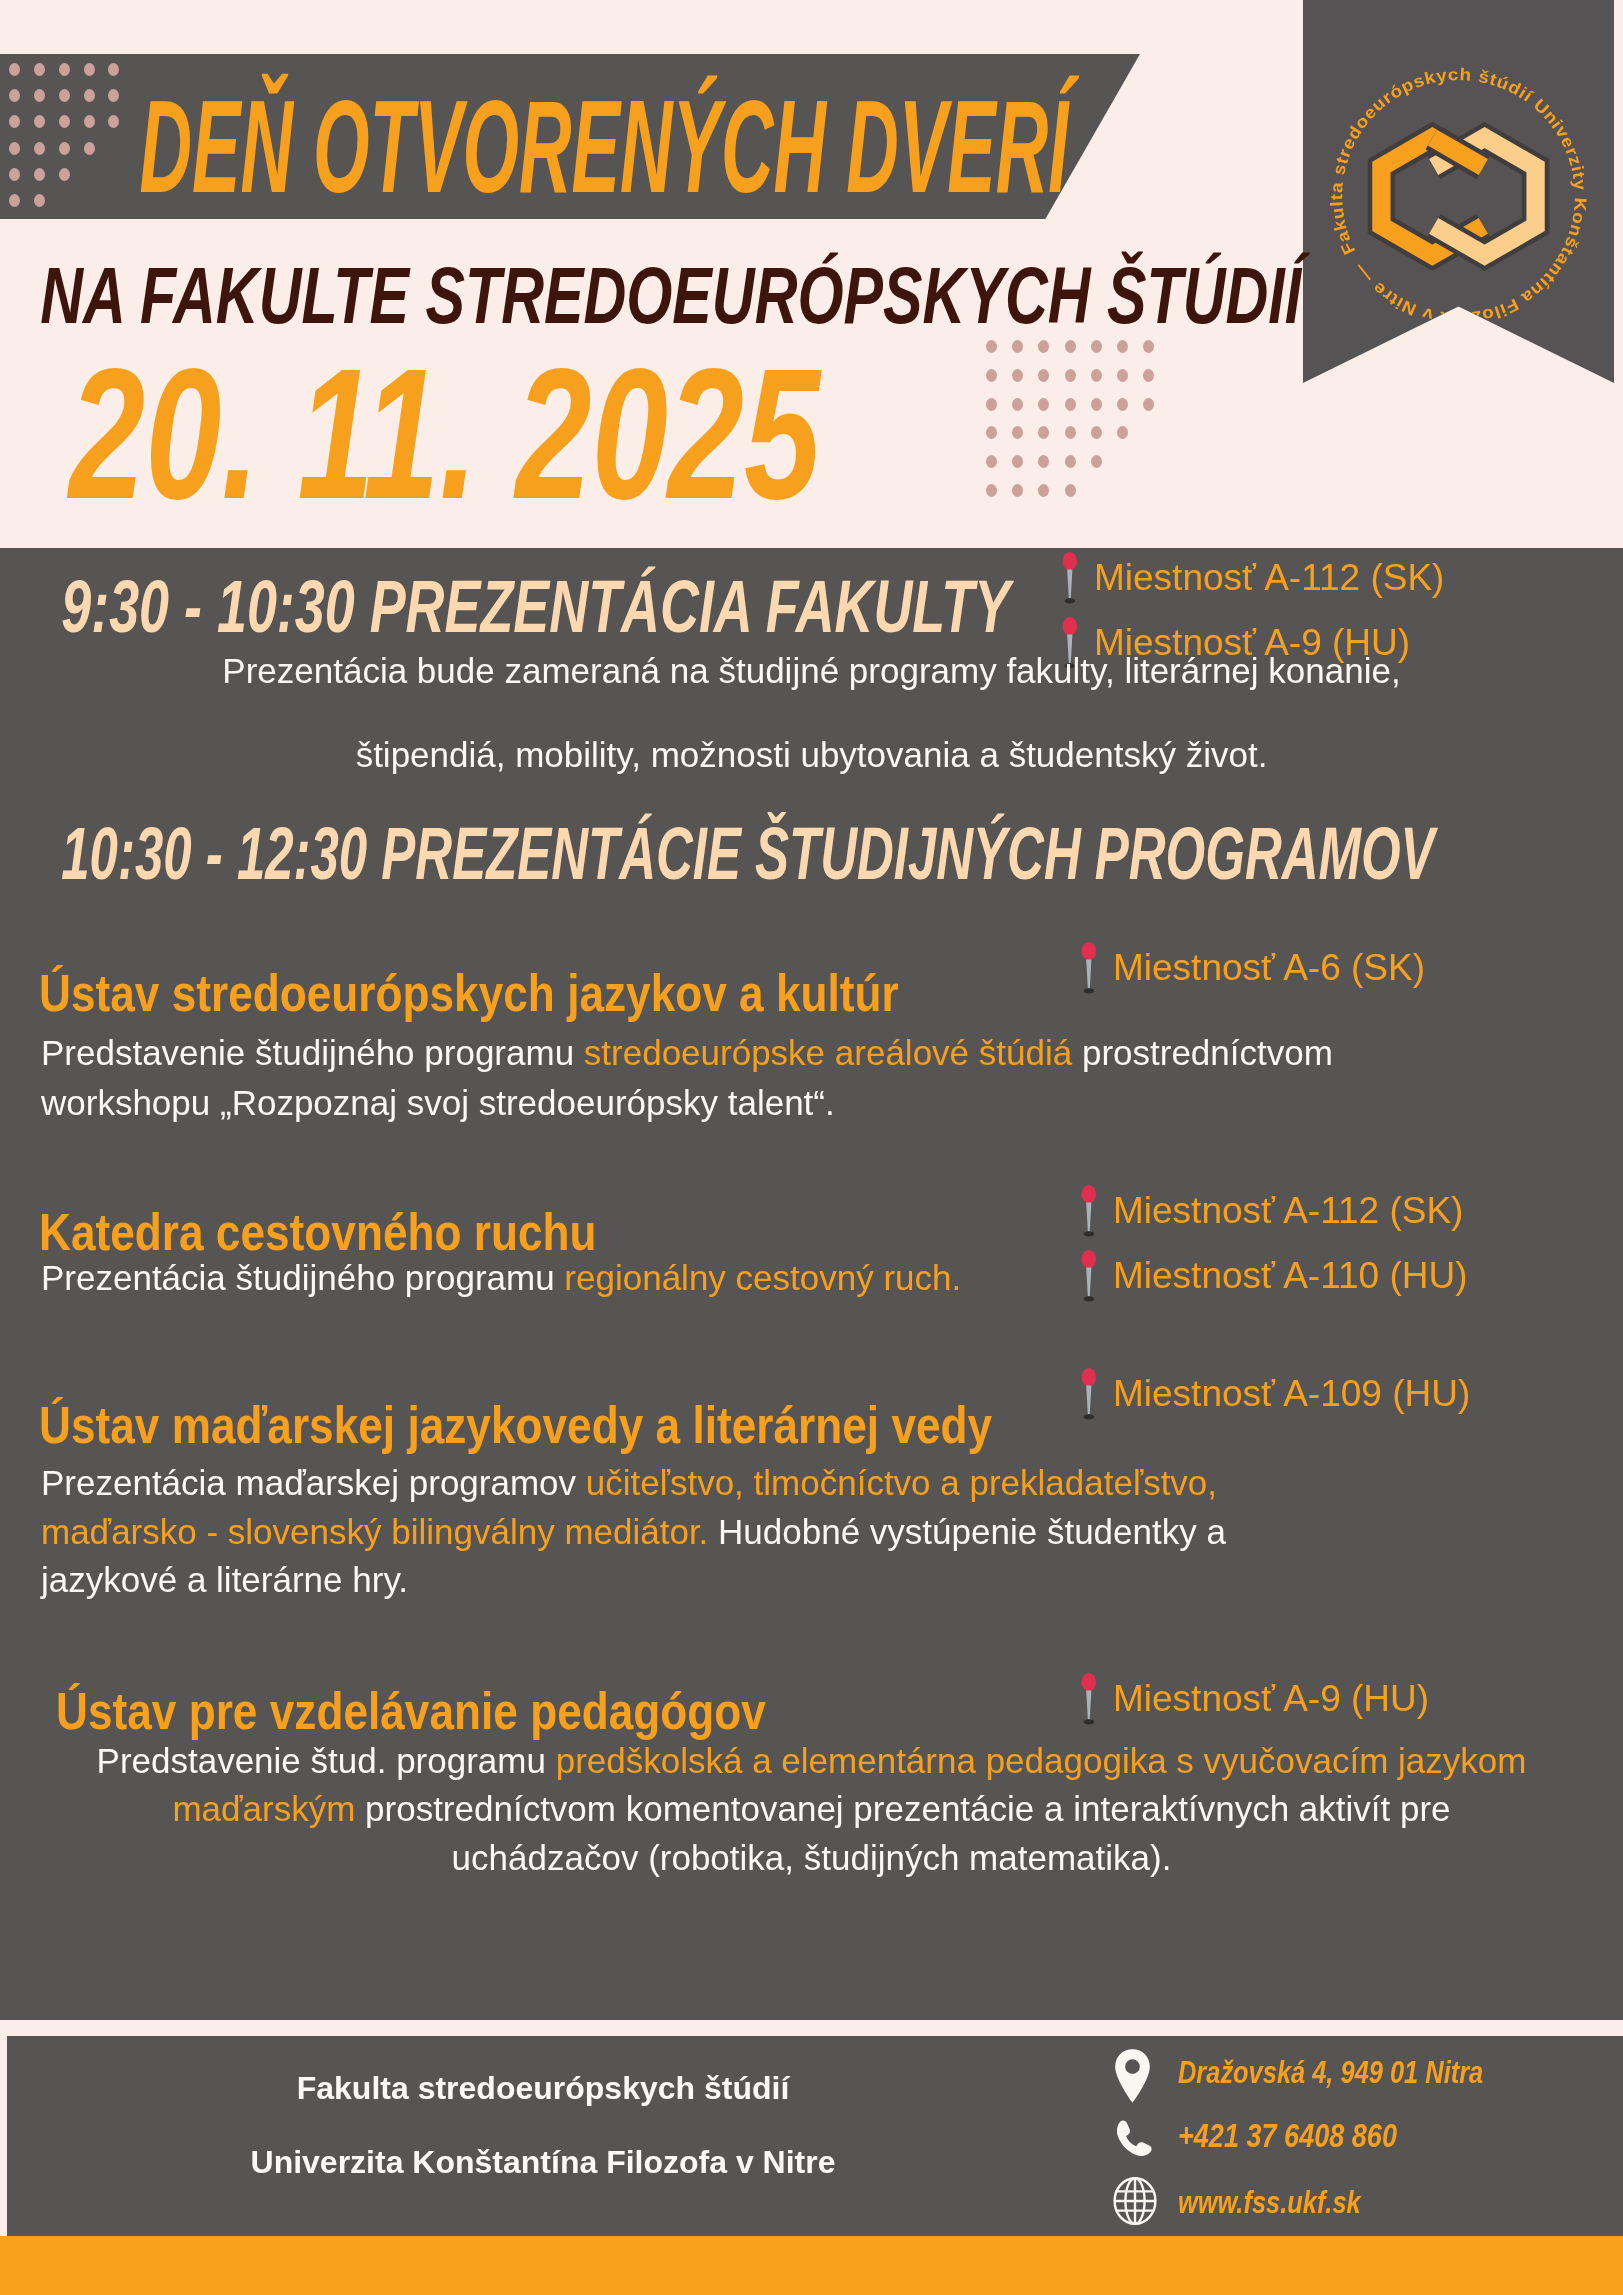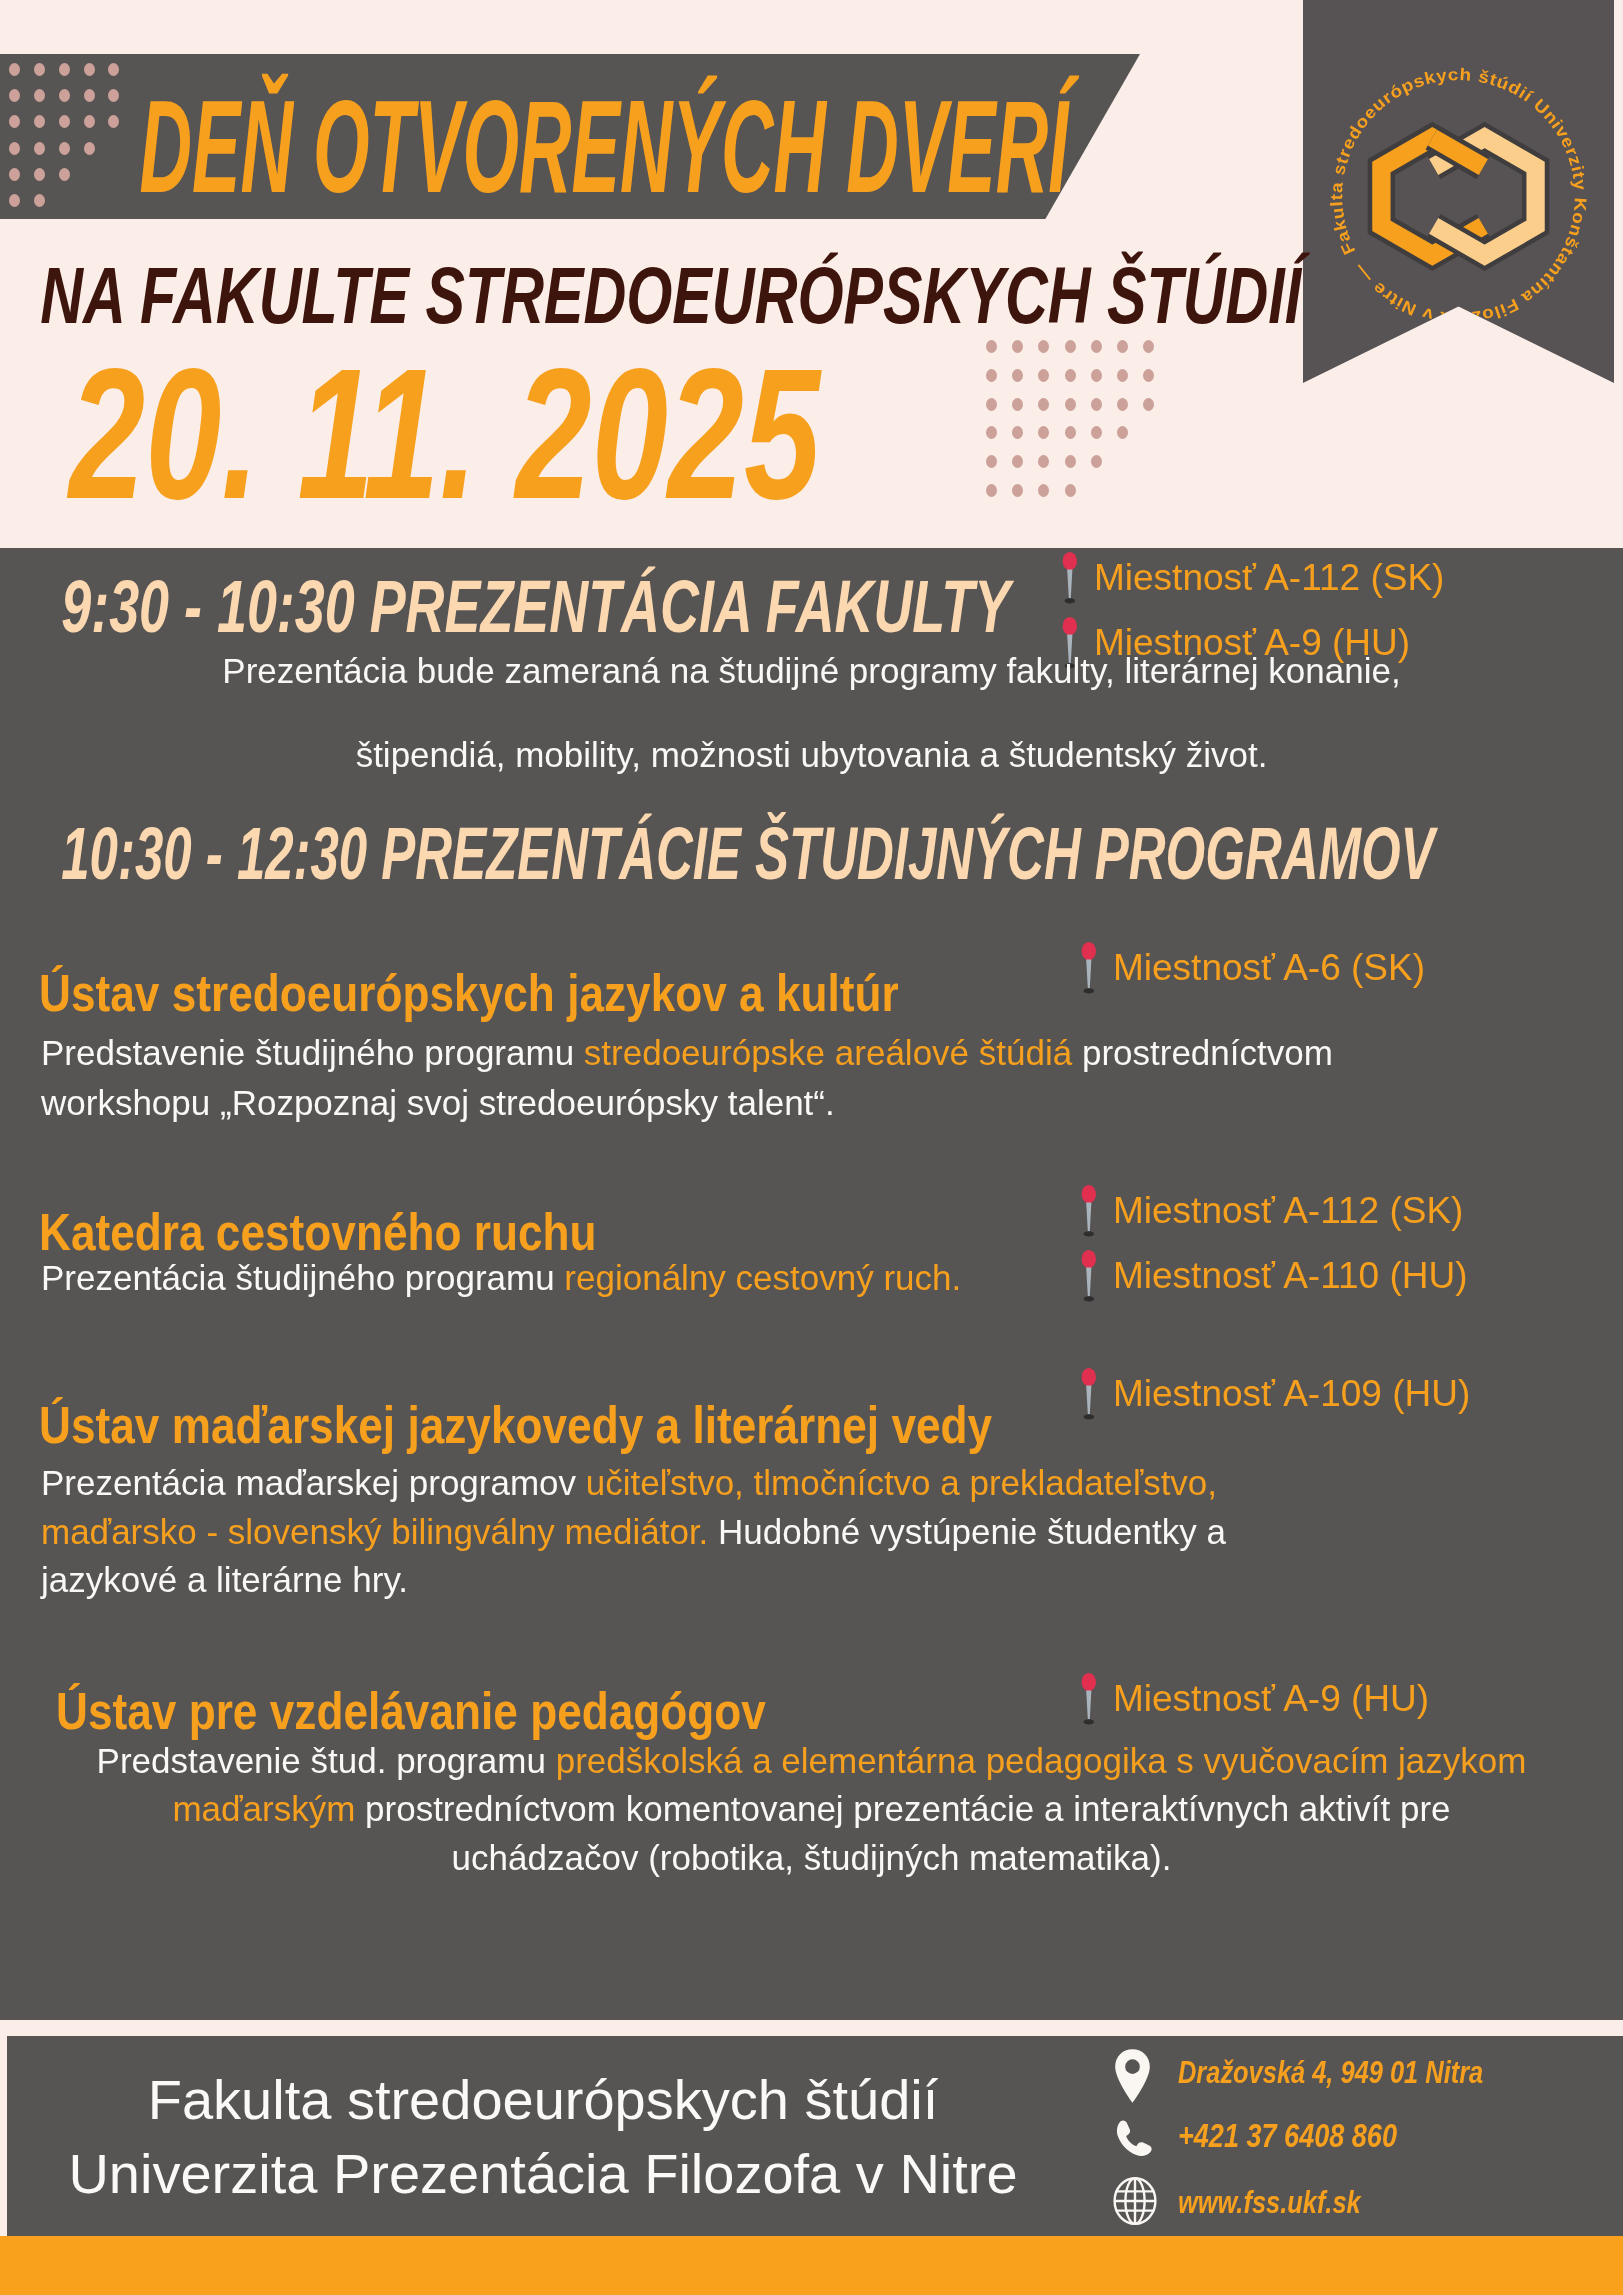--- a/index.html
+++ b/index.html
@@ -29,21 +29,21 @@
   .tone-w{color:#FAF8F6;}
   .tone-o{color:#F7A01E;}
   
   .room-list{position:absolute;display:flex;flex-direction:column;gap:6.5px;}
   .room-row{display:flex;align-items:flex-start;gap:14.4px;}
   .room-row .pin{flex:0 0 auto;}
   .room-label{color:#F7A01E;font-size:37px;line-height:1.45;white-space:nowrap;}
   
   .footer-box{left:6.5px;top:2036px;width:1616px;height:200px;background:#575454;}
   .brand{position:absolute;left:0;width:1086px;text-align:center;color:#FBF9F7;
-    font-weight:normal;font-size:56px;line-height:1;white-space:nowrap;}
+    font-weight:bold;font-size:32px;line-height:1;white-space:nowrap;}
   .contact-text{position:absolute;color:#F7A01E;font-weight:bold;font-style:italic;
     white-space:nowrap;transform:scaleX(.82);transform-origin:left top;}
   .orange-bar{left:0;top:2236px;width:1623px;height:60px;background:#F9A01C;}
   svg text{font-family:"Liberation Sans",sans-serif;}
 </style>
 </head>
 <body>
 
 <div id="page">
 
@@ -238,21 +238,21 @@
   </svg>
 <span class="room-label">Miestnosť A-9 (HU)</span>
       </div>
     </div>
   <div class="body-line centered" style="top:1743px;"><span class="tone-w">Predstavenie štud. programu </span><span class="tone-o">predškolská a elementárna pedagogika s vyučovacím jazykom</span></div>
   <div class="body-line centered" style="top:1791px;"><span class="tone-o">maďarským</span><span class="tone-w"> prostredníctvom komentovanej prezentácie a interaktívnych aktivít pre</span></div>
   <div class="body-line centered" style="top:1840px;"><span class="tone-w">uchádzačov (robotika, študijných matematika).</span></div>
 
   <div class="abs footer-box"></div>
   <div class="brand" style="top:2072px;">Fakulta stredoeurópskych štúdií</div>
-  <div class="brand" style="top:2146px;">Univerzita Prezentácia Filozofa v Nitre</div>
+  <div class="brand" style="top:2146px;">Univerzita Konštantína Filozofa v Nitre</div>
 
   <svg class="abs" style="left:1112px;top:2048px;" width="41" height="56" viewBox="0 0 30 42">
     <path d="M15 1 C7.5 1 2 6.5 2 14 C2 23.5 15 41 15 41 C15 41 28 23.5 28 14 C28 6.5 22.5 1 15 1 Z
              M15 19.5 A5.5 5.5 0 1 1 15 8.5 A5.5 5.5 0 1 1 15 19.5 Z" fill="#FAF7F3" fill-rule="evenodd"></path>
   </svg>
   <div class="contact-text" style="left:1178px;top:2055px;font-size:31px;">Dražovská 4, 949 01 Nitra</div>
 
   <svg class="abs" style="left:1112px;top:2118px;" width="43" height="43" viewBox="0 0 36 36">
     <path d="M7 3 C9 1.5 11.5 2 12.5 4.2 L14.8 9.5 C15.6 11.3 15 13 13.4 14 L11.8 15
              C13 18.6 16.6 22.4 20.4 23.6 L21.4 22 C22.4 20.4 24.2 19.8 26 20.6 L31.2 23

